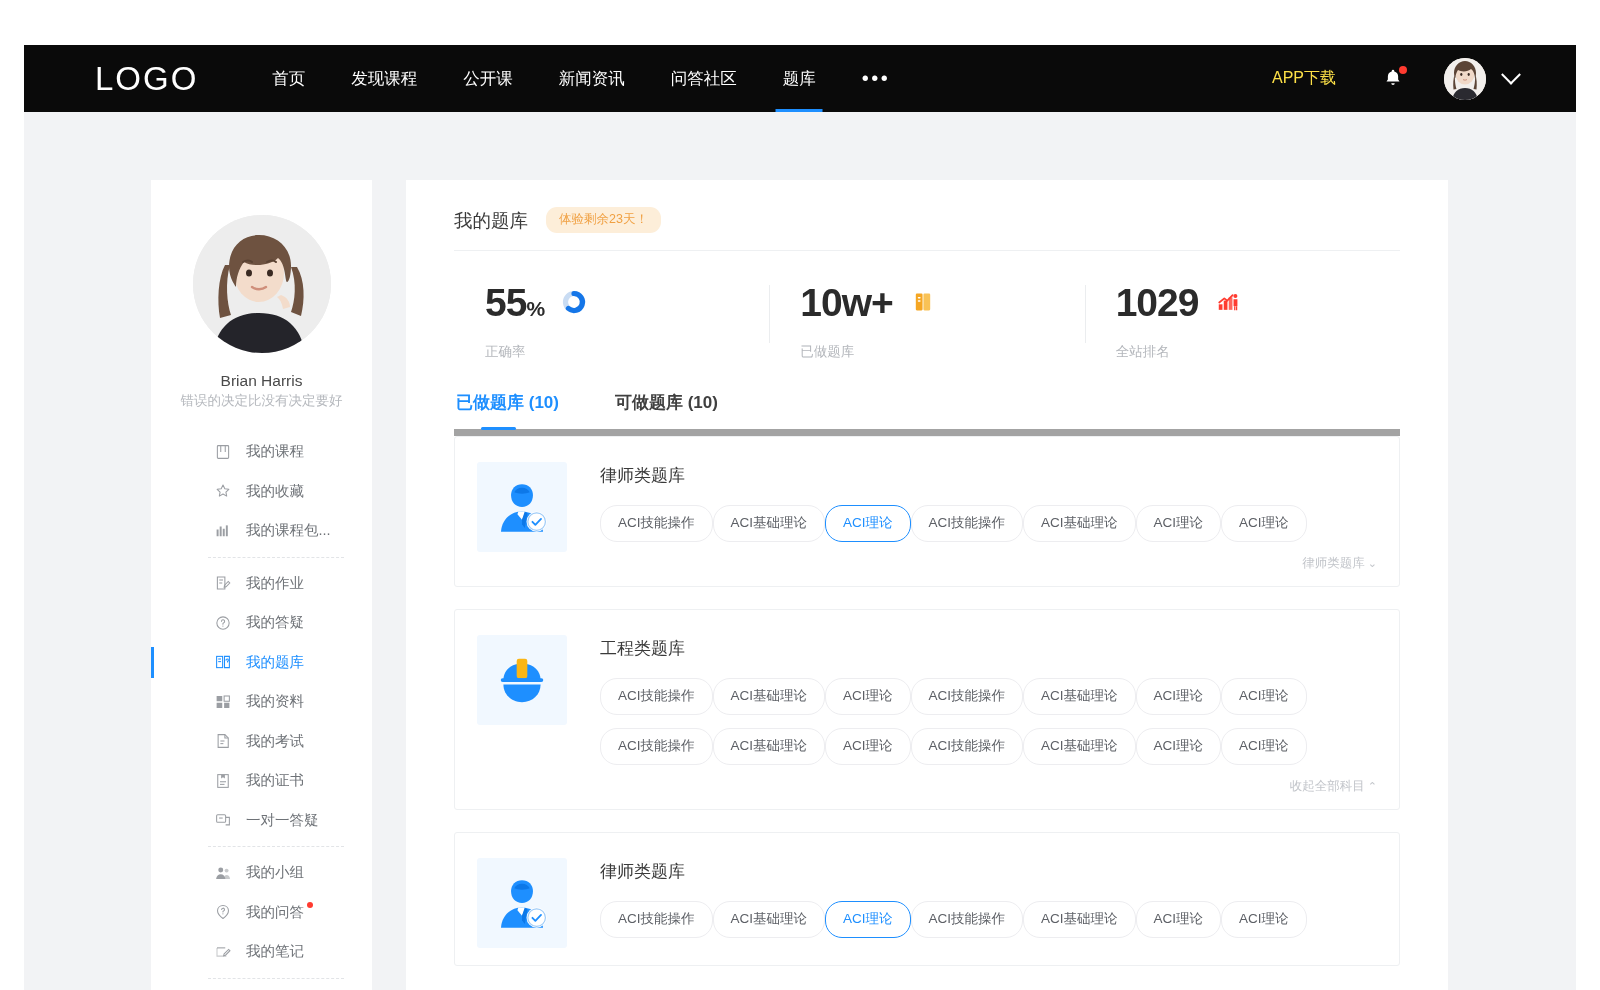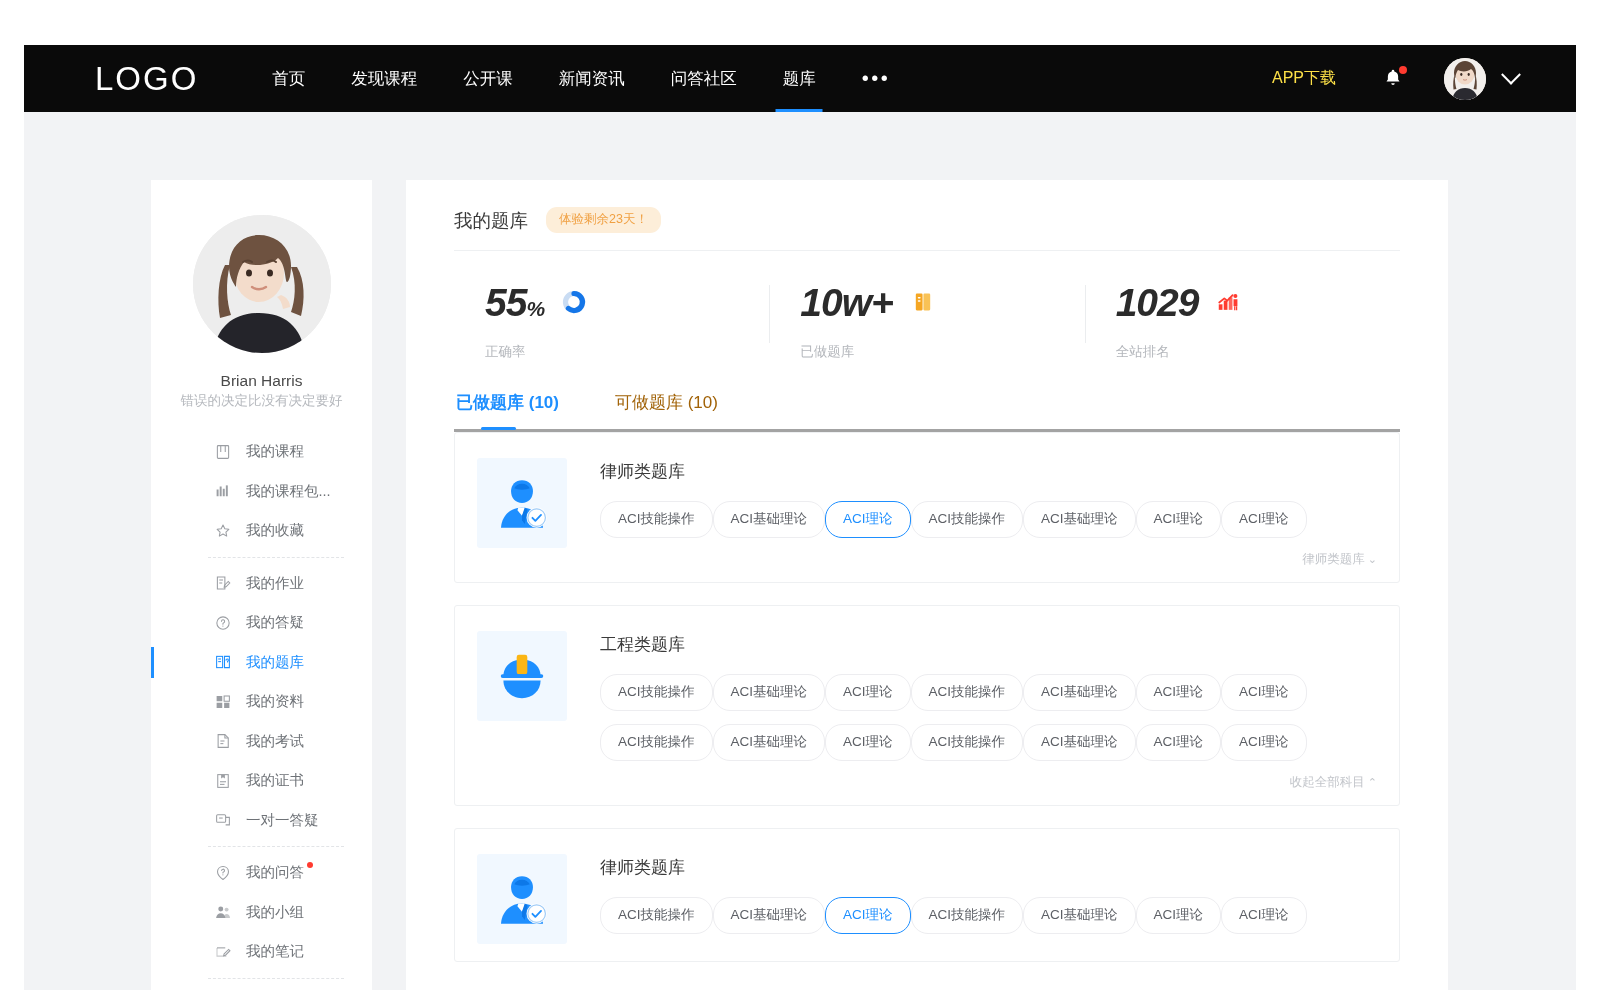--- a/index.html
+++ b/index.html
@@ -245,51 +245,51 @@
     display: flex;
     align-items: center;
     height: 50px;
   }
   .stat-value {
     font-size: 39px;
     font-weight: bold;
     color: #2b2b2b;
     letter-spacing: -1px;
     line-height: 1;
-    font-style: italic;
   }
   .stat-value .suffix {
     font-size: 21px;
     font-weight: bold;
   }
   .stat-icon {
     margin-left: 17px;
     width: 26px; height: 26px;
     display: flex; align-items: center; justify-content: center;
   }
   .stat-label {
     margin-top: 16px;
     font-size: 13.5px;
     color: #b3b6bb;
   }
 
   
   .tabs {
     display: flex;
     margin-top: 22px;
-    border-bottom: 3px solid #a3a3a3;
+    border-bottom: 7px solid #a3a3a3;
   }
   .tab {
     position: relative;
     font-size: 17px;
-    color: #a16207;
+    color: #404040;
     padding: 0 2px 15px 2px;
     margin-right: 52px;
     cursor: pointer;
     white-space: nowrap;
+    font-weight: bold;
   }
   .tab.active { color: #1e8fff; font-weight: bold; }
   .tab.active::after {
     content: "";
     position: absolute;
     left: 27px;
     bottom: -1px;
     width: 35px; height: 3.5px;
     border-radius: 2px;
     background: #1e8fff;
@@ -432,35 +432,35 @@
                   <rect x="4.5" y="3.5" width="15" height="17" rx="1.2" stroke="currentColor" fill="none" stroke-width="1.4"></rect>
                   <line x1="9" y1="3.5" x2="9" y2="12" stroke="currentColor" fill="none" stroke-width="1.4"></line>
                   <line x1="15" y1="3.5" x2="15" y2="12" stroke="currentColor" fill="none" stroke-width="1.4"></line>
                 </svg>
               </span>
               <span class="mi-label">我的课程</span>
             </div>
             <div class="menu-item">
               <span class="mi-icon">
                 <svg viewBox="0 0 24 24" width="18" height="18">
+                  <path d="M12 4l2.4 5 5.4.7-3.9 3.7 1 5.4-4.9-2.7-4.9 2.7 1-5.4L4.2 9.7 9.6 9z" stroke="currentColor" fill="none" stroke-width="1.4" stroke-linejoin="round"></path>
+                </svg>
+              </span>
+              <span class="mi-label">我的收藏</span>
+            </div>
+            <div class="menu-item">
+              <span class="mi-icon">
+                <svg viewBox="0 0 24 24" width="18" height="18">
                   <rect x="3.5" y="10" width="2.6" height="9" fill="currentColor"></rect>
                   <rect x="7.6" y="6" width="2.6" height="13" fill="currentColor"></rect>
                   <rect x="11.7" y="9" width="2.6" height="10" fill="currentColor"></rect>
                   <rect x="15.8" y="4.5" width="2.6" height="14.5" fill="currentColor"></rect>
                 </svg>
               </span>
               <span class="mi-label">我的课程包...</span>
-            </div>
-            <div class="menu-item">
-              <span class="mi-icon">
-                <svg viewBox="0 0 24 24" width="18" height="18">
-                  <path d="M12 4l2.4 5 5.4.7-3.9 3.7 1 5.4-4.9-2.7-4.9 2.7 1-5.4L4.2 9.7 9.6 9z" stroke="currentColor" fill="none" stroke-width="1.4" stroke-linejoin="round"></path>
-                </svg>
-              </span>
-              <span class="mi-label">我的收藏</span>
             </div>
             <div class="menu-sep"></div>
             <div class="menu-item">
               <span class="mi-icon">
                 <svg viewBox="0 0 24 24" width="18" height="18">
                   <path d="M4.5 4h10v16h-10z" stroke="currentColor" fill="none" stroke-width="1.4"></path>
                   <line x1="7" y1="8" x2="12" y2="8" stroke="currentColor" fill="none" stroke-width="1.4"></line>
                   <line x1="7" y1="12" x2="11" y2="12" stroke="currentColor" fill="none" stroke-width="1.4"></line>
                   <path d="M14 15l5-5 2 2-5 5-2.4.6z" stroke="currentColor" fill="none" stroke-width="1.4"></path>
                 </svg>
@@ -529,37 +529,37 @@
                   <path d="M15.5 8.5h5v10h-5" stroke="currentColor" fill="none" stroke-width="1.4"></path>
                   <line x1="6.8" y1="9.4" x2="11.6" y2="9.4" stroke="currentColor" fill="none" stroke-width="1.4"></line>
                 </svg>
               </span>
               <span class="mi-label">一对一答疑</span>
             </div>
             <div class="menu-sep"></div>
             <div class="menu-item">
               <span class="mi-icon">
                 <svg viewBox="0 0 24 24" width="18" height="18">
-                  <path d="M12 3.4c4.2 0 7.3 3 7.3 7 0 4.5-4.3 8.1-7.3 10.2-3-2.1-7.3-5.7-7.3-10.2 0-4 3.1-7 7.3-7z" stroke="currentColor" fill="none" stroke-width="1.4"></path>
-                  <path d="M10.2 8.7a1.9 1.9 0 1 1 2.4 1.9c-.5.2-.7.6-.7 1.1v.4" stroke="currentColor" fill="none" stroke-width="1.4" stroke-linecap="round"></path>
-                  <circle cx="11.9" cy="14.4" r=".8" fill="currentColor"></circle>
-                </svg>
-              </span>
-              <span class="mi-label">我的问答<span class="mi-dot"></span></span>
-            </div>
-            <div class="menu-item">
-              <span class="mi-icon">
-                <svg viewBox="0 0 24 24" width="18" height="18">
                   <circle cx="9" cy="8" r="3.3" fill="currentColor"></circle>
                   <path d="M2.8 20c.5-4.2 3-6.4 6.2-6.4s5.7 2.2 6.2 6.4z" fill="currentColor"></path>
                   <circle cx="16.8" cy="8.8" r="2.6" fill="currentColor" opacity=".55"></circle>
                   <path d="M14 20h7.4c-.3-3.4-2.2-5.2-4.6-5.2-1 0-1.9.3-2.6.9" fill="currentColor" opacity=".55"></path>
                 </svg>
               </span>
               <span class="mi-label">我的小组</span>
+            </div>
+            <div class="menu-item">
+              <span class="mi-icon">
+                <svg viewBox="0 0 24 24" width="18" height="18">
+                  <path d="M12 3.4c4.2 0 7.3 3 7.3 7 0 4.5-4.3 8.1-7.3 10.2-3-2.1-7.3-5.7-7.3-10.2 0-4 3.1-7 7.3-7z" stroke="currentColor" fill="none" stroke-width="1.4"></path>
+                  <path d="M10.2 8.7a1.9 1.9 0 1 1 2.4 1.9c-.5.2-.7.6-.7 1.1v.4" stroke="currentColor" fill="none" stroke-width="1.4" stroke-linecap="round"></path>
+                  <circle cx="11.9" cy="14.4" r=".8" fill="currentColor"></circle>
+                </svg>
+              </span>
+              <span class="mi-label">我的问答<span class="mi-dot"></span></span>
             </div>
             <div class="menu-item">
               <span class="mi-icon">
                 <svg viewBox="0 0 24 24" width="18" height="18">
                   <path d="M4 6.5h11" stroke="currentColor" fill="none" stroke-width="1.4"></path>
                   <path d="M4 6.5v11h12.5" stroke="currentColor" fill="none" stroke-width="1.4" opacity=".55"></path>
                   <path d="M13.5 14.5l6-6 1.8 1.8-6 6-2.4.6z" stroke="currentColor" fill="none" stroke-width="1.4"></path>
                 </svg>
               </span>
               <span class="mi-label">我的笔记</span>

